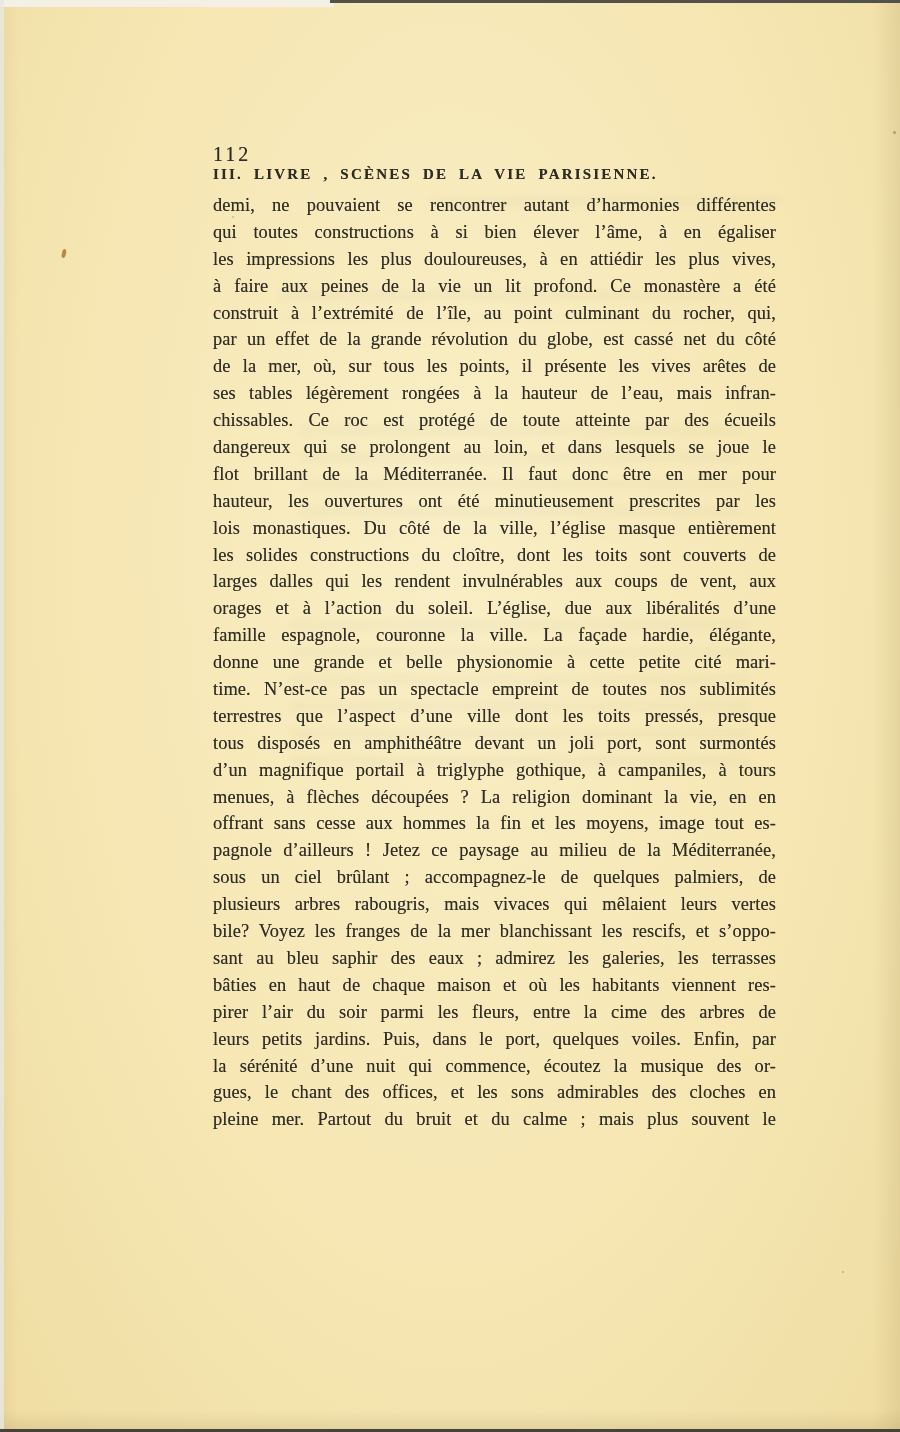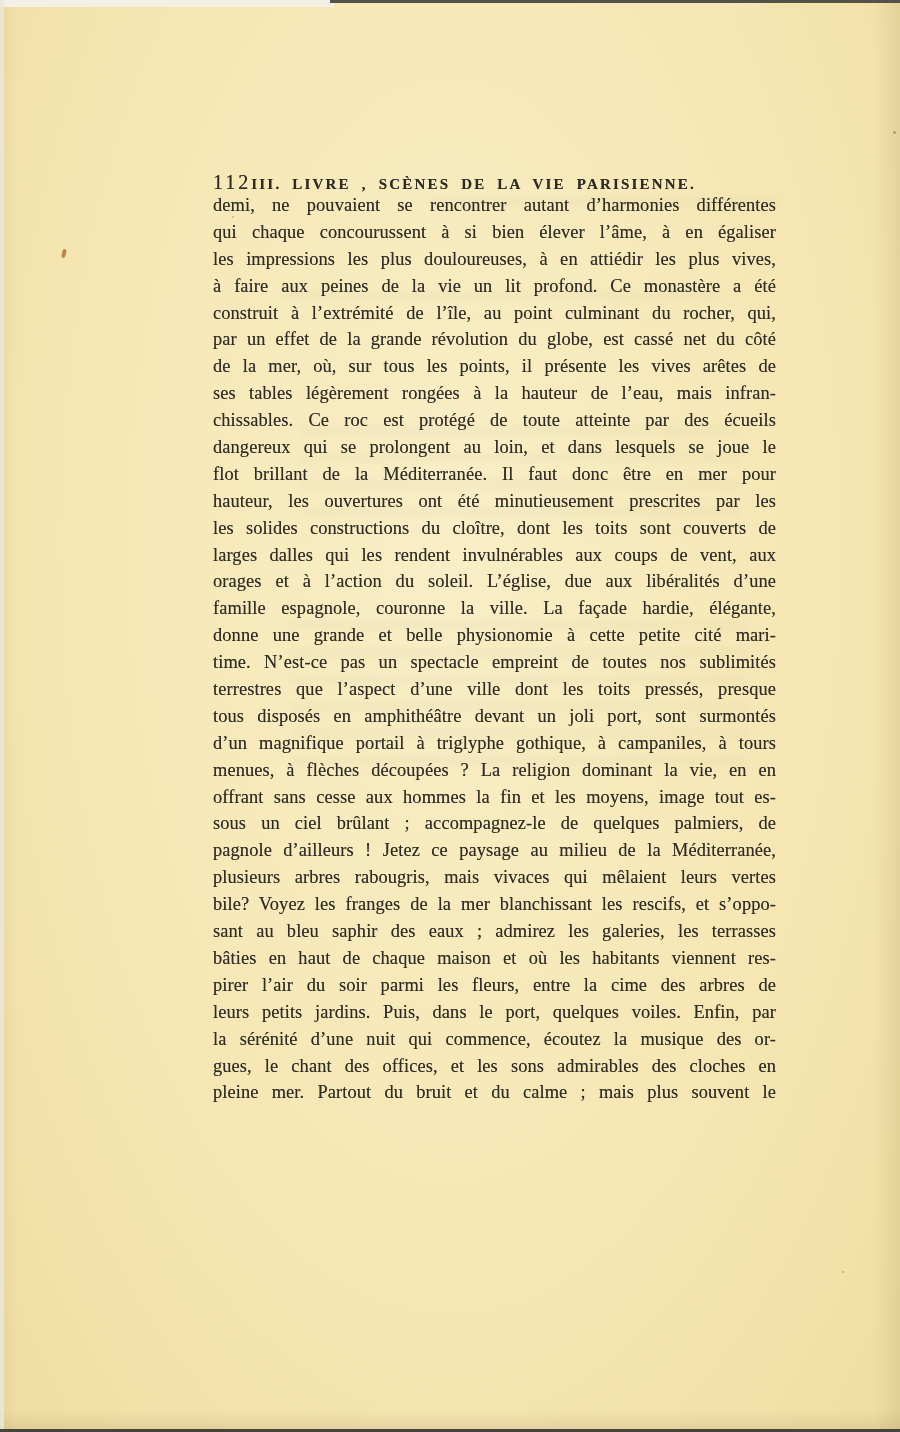--- a/index.html
+++ b/index.html
@@ -33,23 +33,24 @@
   .edge-top-dark {
     position: absolute; left: 330px; top: 0; width: 570px; height: 3px;
     background: #53514a;
   }
   .edge-bottom-dark {
     position: absolute; left: 0; bottom: 0; width: 100%; height: 3px;
     background: #45433c;
   }
   
   .running-header {
-    position: absolute; left: 213px; top: 171px; width: 563px;
+    position: absolute; left: 213px; top: 143px; width: 563px;
     display: flex; align-items: baseline;
     color: #2e2b24;
+    flex-direction: column;
   }
   .page-number {
     font-size: 20px; letter-spacing: 3px; font-weight: 400;
     text-shadow: 0 0 .5px rgba(46,43,36,.7);
   }
   .head-title {
     flex: 1; text-align: left;
     font-size: 15px; font-weight: 700;
     letter-spacing: 2.2px; word-spacing: 5px;
     text-shadow: 0 0 .4px rgba(46,43,36,.6);
@@ -111,44 +112,45 @@
   <div class="speck speck-2"></div>
   <div class="speck speck-3"></div>
 
   <div class="running-header">
     <span class="page-number">112</span>
     <span class="head-title">III. LIVRE , SCÈNES DE LA VIE PARISIENNE.</span>
   </div>
 
   <div class="body-text">
       <div class="line">demi, ne pouvaient se rencontrer autant d’harmonies différentes</div>
-      <div class="line">qui chaque concourussent à si bien élever l’âme, à en égaliser</div>
+      <div class="line">qui toutes constructions à si bien élever l’âme, à en égaliser</div>
       <div class="line">les impressions les plus douloureuses, à en attiédir les plus vives,</div>
       <div class="line">à faire aux peines de la vie un lit profond. Ce monastère a été</div>
       <div class="line">construit à l’extrémité de l’île, au point culminant du rocher, qui,</div>
       <div class="line">par un effet de la grande révolution du globe, est cassé net du côté</div>
       <div class="line">de la mer, où, sur tous les points, il présente les vives arêtes de</div>
       <div class="line">ses tables légèrement rongées à la hauteur de l’eau, mais infran-</div>
       <div class="line">chissables. Ce roc est protégé de toute atteinte par des écueils</div>
       <div class="line">dangereux qui se prolongent au loin, et dans lesquels se joue le</div>
       <div class="line">flot brillant de la Méditerranée. Il faut donc être en mer pour</div>
       <div class="line">hauteur, les ouvertures ont été minutieusement prescrites par les</div>
+      <div class="line">lois monastiques. Du côté de la ville, l’église masque entièrement</div>
       <div class="line">les solides constructions du cloître, dont les toits sont couverts de</div>
       <div class="line">larges dalles qui les rendent invulnérables aux coups de vent, aux</div>
       <div class="line">orages et à l’action du soleil. L’église, due aux libéralités d’une</div>
       <div class="line">famille espagnole, couronne la ville. La façade hardie, élégante,</div>
       <div class="line">donne une grande et belle physionomie à cette petite cité mari-</div>
       <div class="line">time. N’est-ce pas un spectacle empreint de toutes nos sublimités</div>
       <div class="line">terrestres que l’aspect d’une ville dont les toits pressés, presque</div>
       <div class="line">tous disposés en amphithéâtre devant un joli port, sont surmontés</div>
       <div class="line">d’un magnifique portail à triglyphe gothique, à campaniles, à tours</div>
       <div class="line">menues, à flèches découpées ? La religion dominant la vie, en en</div>
       <div class="line">offrant sans cesse aux hommes la fin et les moyens, image tout es-</div>
+      <div class="line">pagnole d’ailleurs ! Jetez ce paysage au milieu de la Méditerranée,</div>
       <div class="line">sous un ciel brûlant ; accompagnez-le de quelques palmiers, de</div>
-      <div class="line">pagnole d’ailleurs ! Jetez ce paysage au milieu de la Méditerranée,</div>
       <div class="line">plusieurs arbres rabougris, mais vivaces qui mêlaient leurs vertes</div>
       <div class="line">bile? Voyez les franges de la mer blanchissant les rescifs, et s’oppo-</div>
       <div class="line">sant au bleu saphir des eaux ; admirez les galeries, les terrasses</div>
       <div class="line">bâties en haut de chaque maison et où les habitants viennent res-</div>
       <div class="line">pirer l’air du soir parmi les fleurs, entre la cime des arbres de</div>
       <div class="line">leurs petits jardins. Puis, dans le port, quelques voiles. Enfin, par</div>
       <div class="line">la sérénité d’une nuit qui commence, écoutez la musique des or-</div>
       <div class="line">gues, le chant des offices, et les sons admirables des cloches en</div>
       <div class="line">pleine mer. Partout du bruit et du calme ; mais plus souvent le</div>
     </div>

